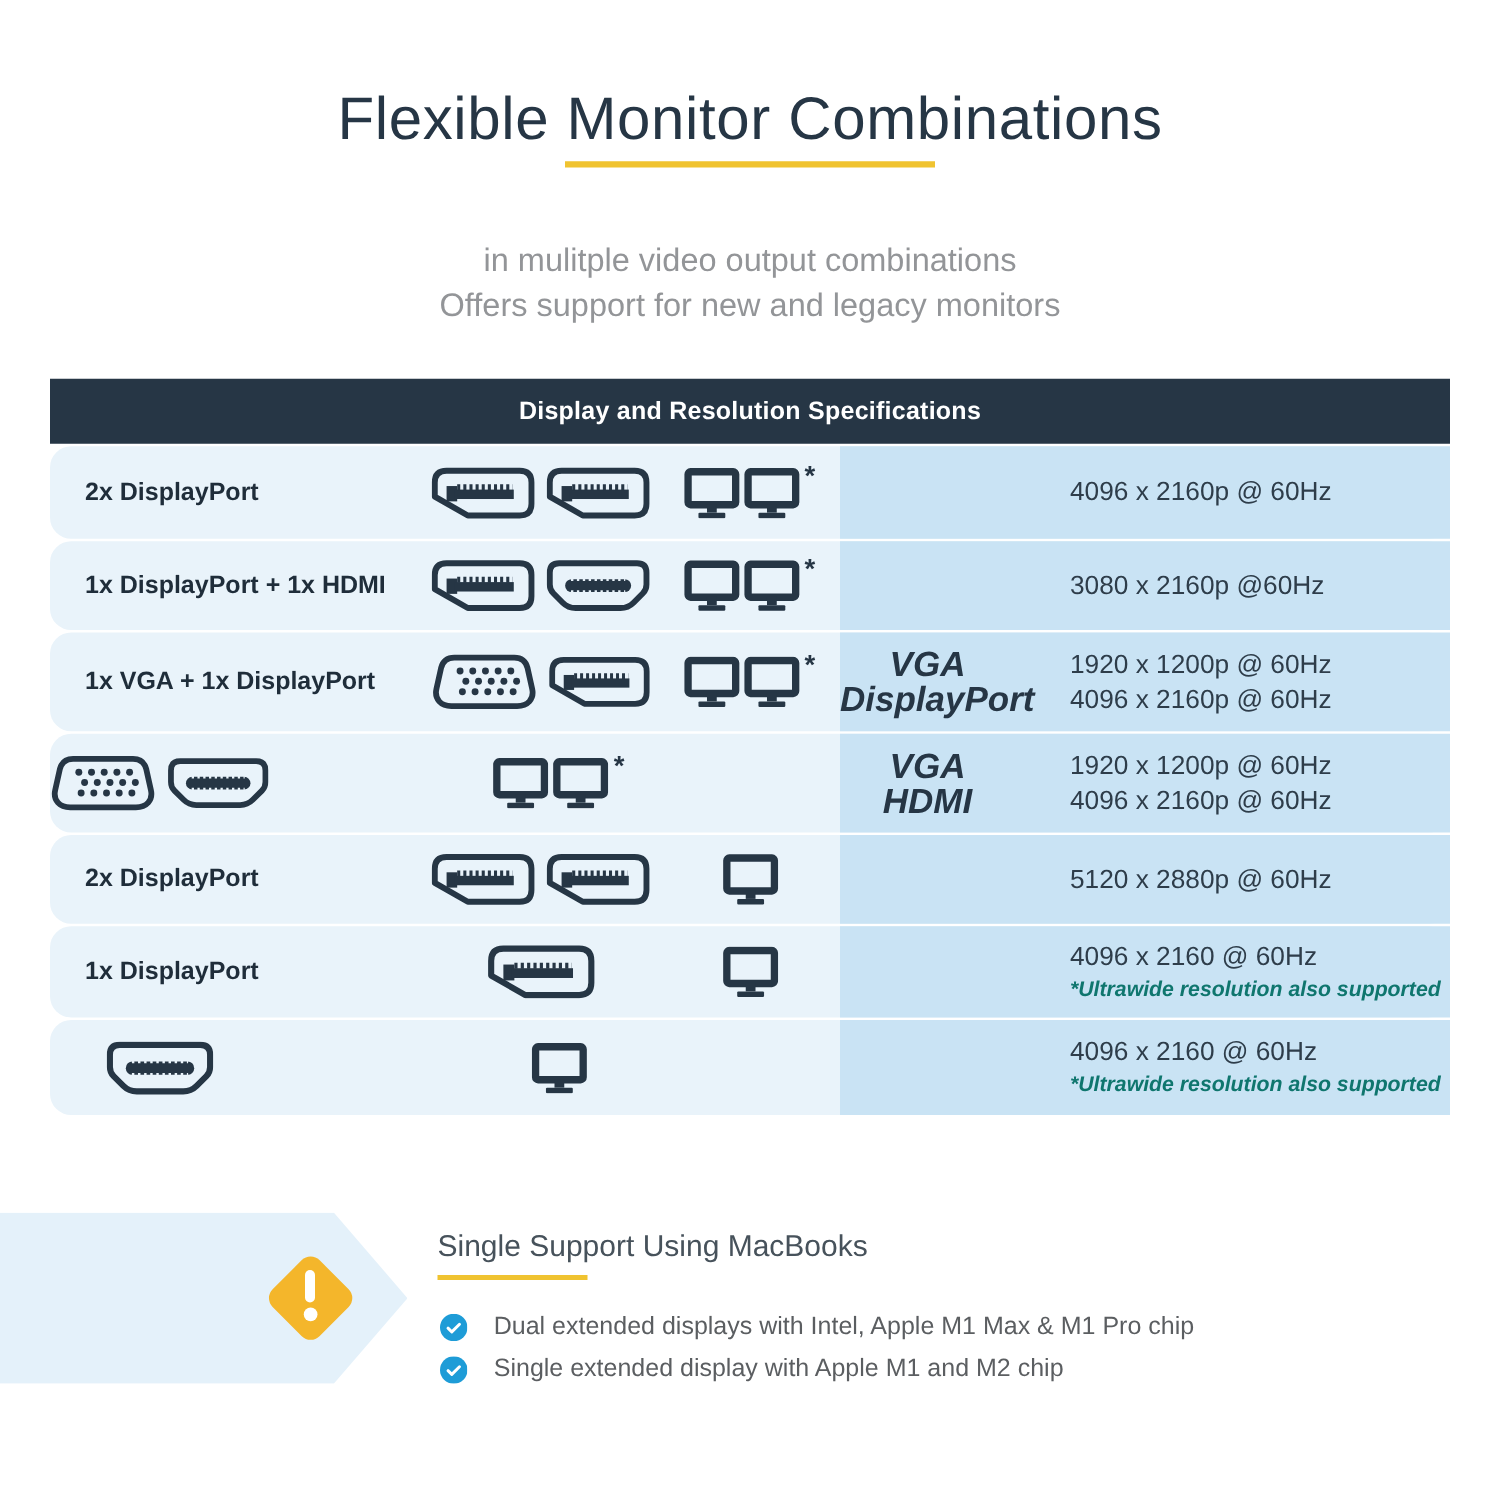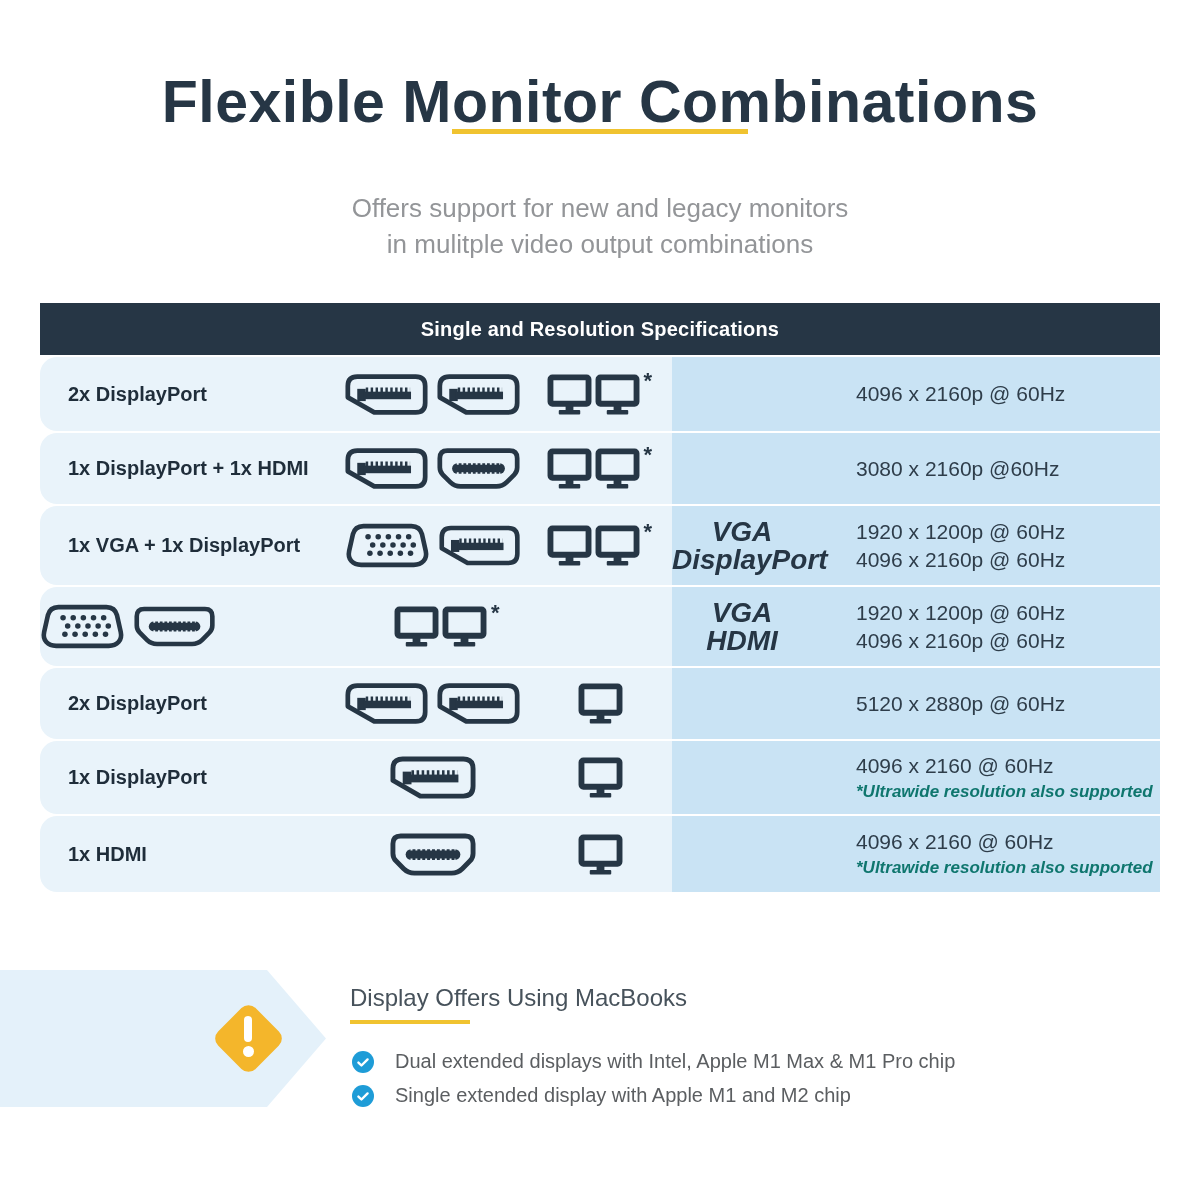--- a/index.html
+++ b/index.html
@@ -1,21 +1,21 @@
 <!DOCTYPE html>
 <html><head>
 <meta charset="utf-8">
 <style>
   html,body{margin:0;padding:0;background:#ffffff;}
   body{font-family:"Liberation Sans", sans-serif; color:#263645;}
   .page{position:relative;width:1200px;height:1200px;background:#fff;overflow:hidden;}
 
   
   .title{position:absolute;top:68px;left:0;width:1200px;text-align:center;
-         font-size:59px;font-weight:700;color:#263645;letter-spacing:0.5px;}
+         font-size:48px;font-weight:400;color:#263645;letter-spacing:0.5px;}
   .title-underline{position:absolute;top:129px;left:452px;width:296px;height:5px;background:#F0C330;}
   .subtitle{position:absolute;top:190px;left:0;width:1200px;text-align:center;
             font-size:26px;line-height:36px;color:#939598;font-weight:400;}
 
   
   .spec-table{position:absolute;left:40px;top:303px;width:1120px;}
   .thead{height:52px;background:#263645;color:#ffffff;font-size:20px;font-weight:700;
          display:flex;align-items:center;justify-content:center;letter-spacing:0.2px;}
   .row{display:flex;background:#e9f3fa;margin-top:2px;border-radius:17px;}
   .row:first-of-type{margin-top:0;}
@@ -92,26 +92,26 @@
       <path d="M7 12.6 L10.3 15.8 L17 9.2" stroke="#ffffff" stroke-width="2.6" fill="none" stroke-linecap="round" stroke-linejoin="round"></path>
     </symbol>
   </defs>
 </svg>
 
 <div class="page">
 
   <div class="title">Flexible Monitor Combinations</div>
   <div class="title-underline"></div>
   <div class="subtitle">
+    <div>in mulitple video output combinations</div>
     <div>Offers support for new and legacy monitors</div>
-    <div>in mulitple video output combinations</div>
   </div>
 
   <div class="spec-table">
-    <div class="thead">Single and Resolution Specifications</div>
+    <div class="thead">Display and Resolution Specifications</div>
 
     <div class="row h74">
       <div class="cell-left">
         <div class="label">2x DisplayPort</div>
         <div class="conns">
           <svg class="ic" width="86" height="43">
               <use href="#ic-dp"></use>
             </svg>
           <svg class="ic" width="86" height="43">
               <use href="#ic-dp"></use>
@@ -272,21 +272,20 @@
         <div class="proto"></div>
         <div class="res">
           <div>4096 x 2160 @ 60Hz</div>
           <div class="note">*Ultrawide resolution also supported</div>
         </div>
       </div>
     </div>
 
     <div class="row h76">
       <div class="cell-left">
-        <div class="label">1x HDMI</div>
         <div class="conns">
           <svg class="ic" width="86" height="43">
               <use href="#ic-hdmi"></use>
             </svg>
         </div>
         <div class="mons">
           <svg class="ic" width="45" height="41">
               <use href="#ic-mon"></use>
             </svg>
         </div>
@@ -299,21 +298,21 @@
         </div>
       </div>
     </div>
   </div>
 
   <div class="banner"></div>
   <div class="diamond"></div>
   <div class="excl-bar"></div>
   <div class="excl-dot"></div>
 
-  <div class="callout-heading">Display Offers Using MacBooks</div>
+  <div class="callout-heading">Single Support Using MacBooks</div>
   <div class="callout-underline"></div>
 
   <div class="bullet bullet-1">
     <svg width="22" height="22">
         <use href="#ic-check"></use>
       </svg>
     <span class="bullet-text">Dual extended displays with Intel, Apple M1 Max &amp; M1 Pro chip</span>
   </div>
   <div class="bullet bullet-2">
     <svg width="22" height="22">

